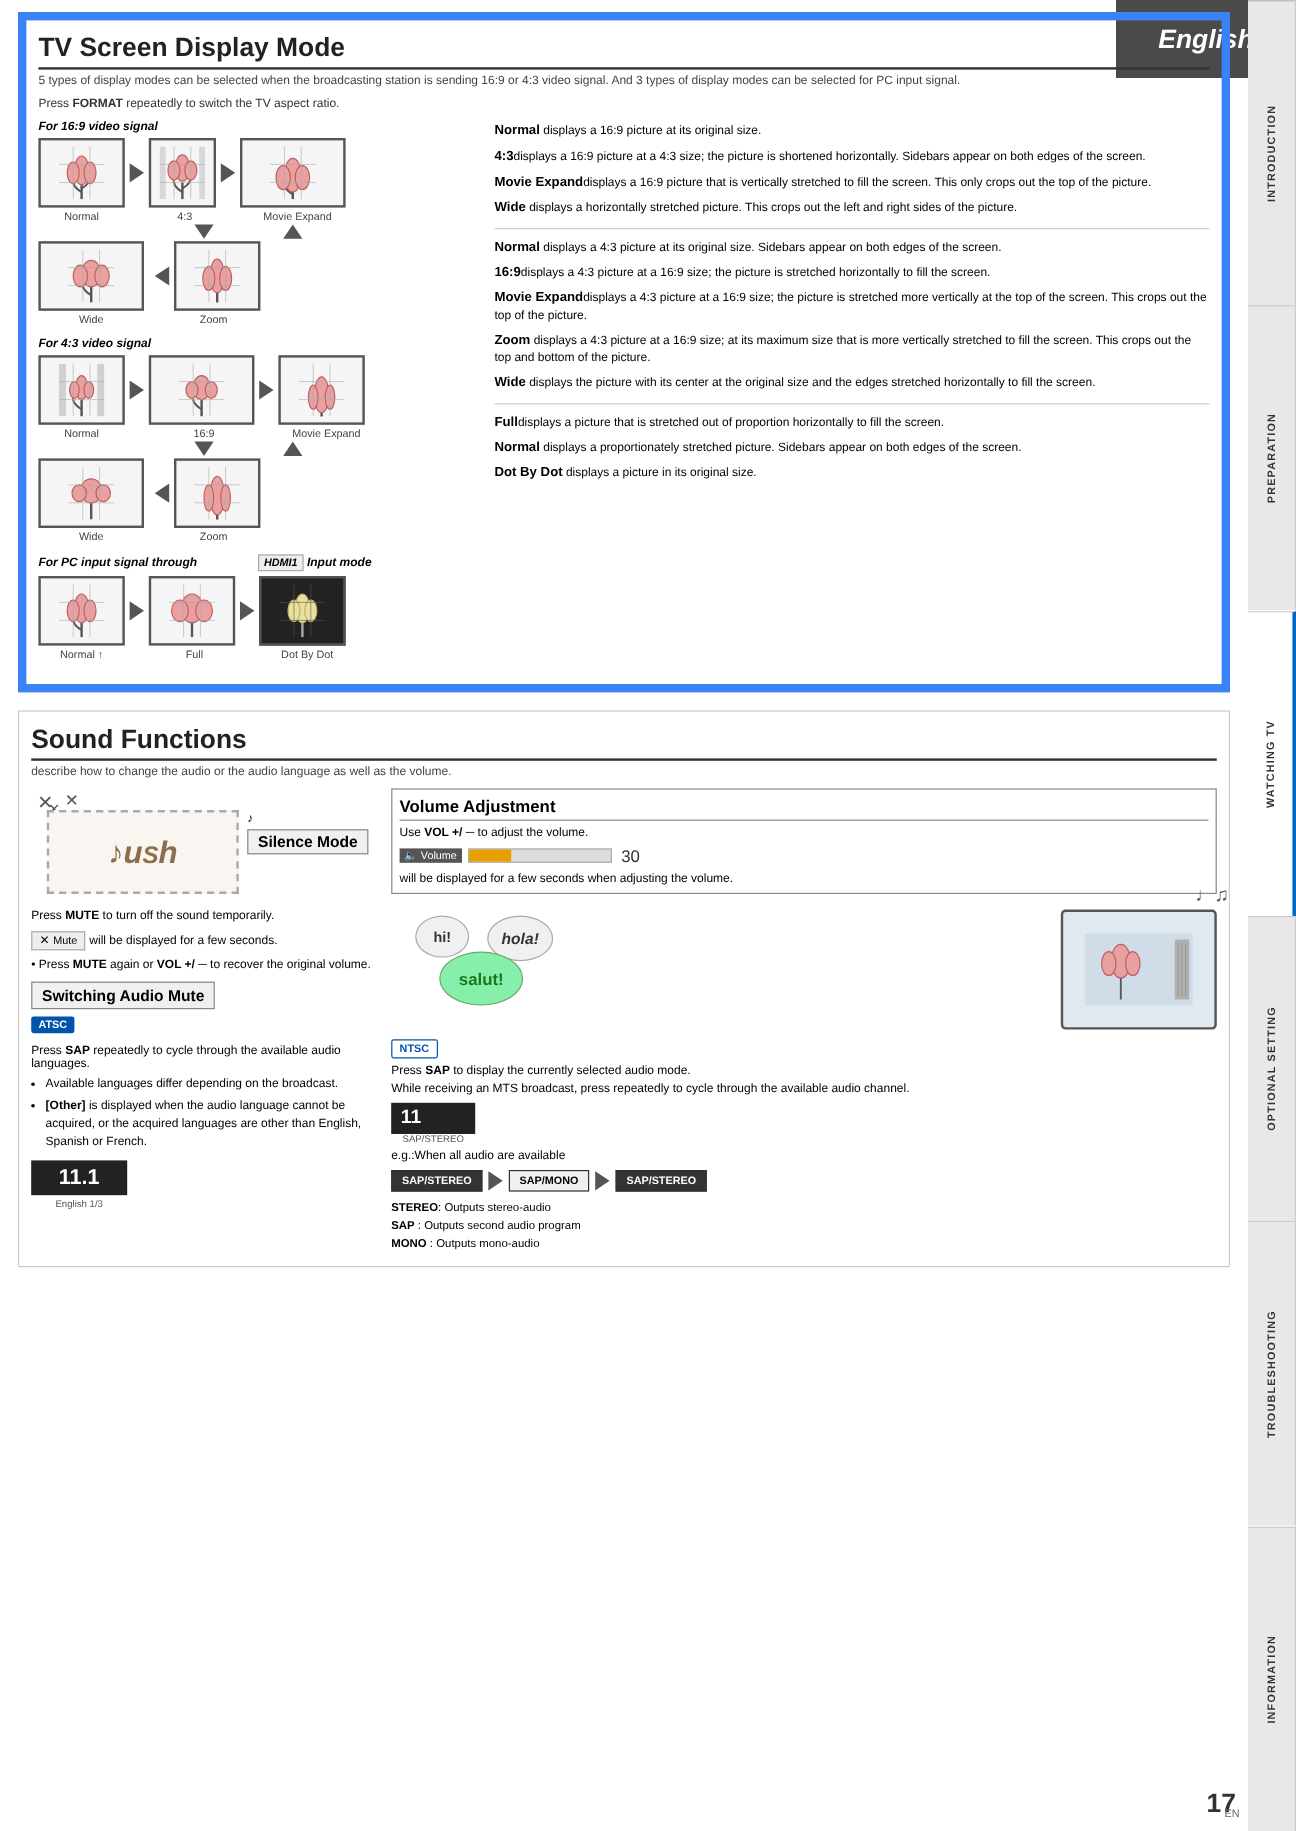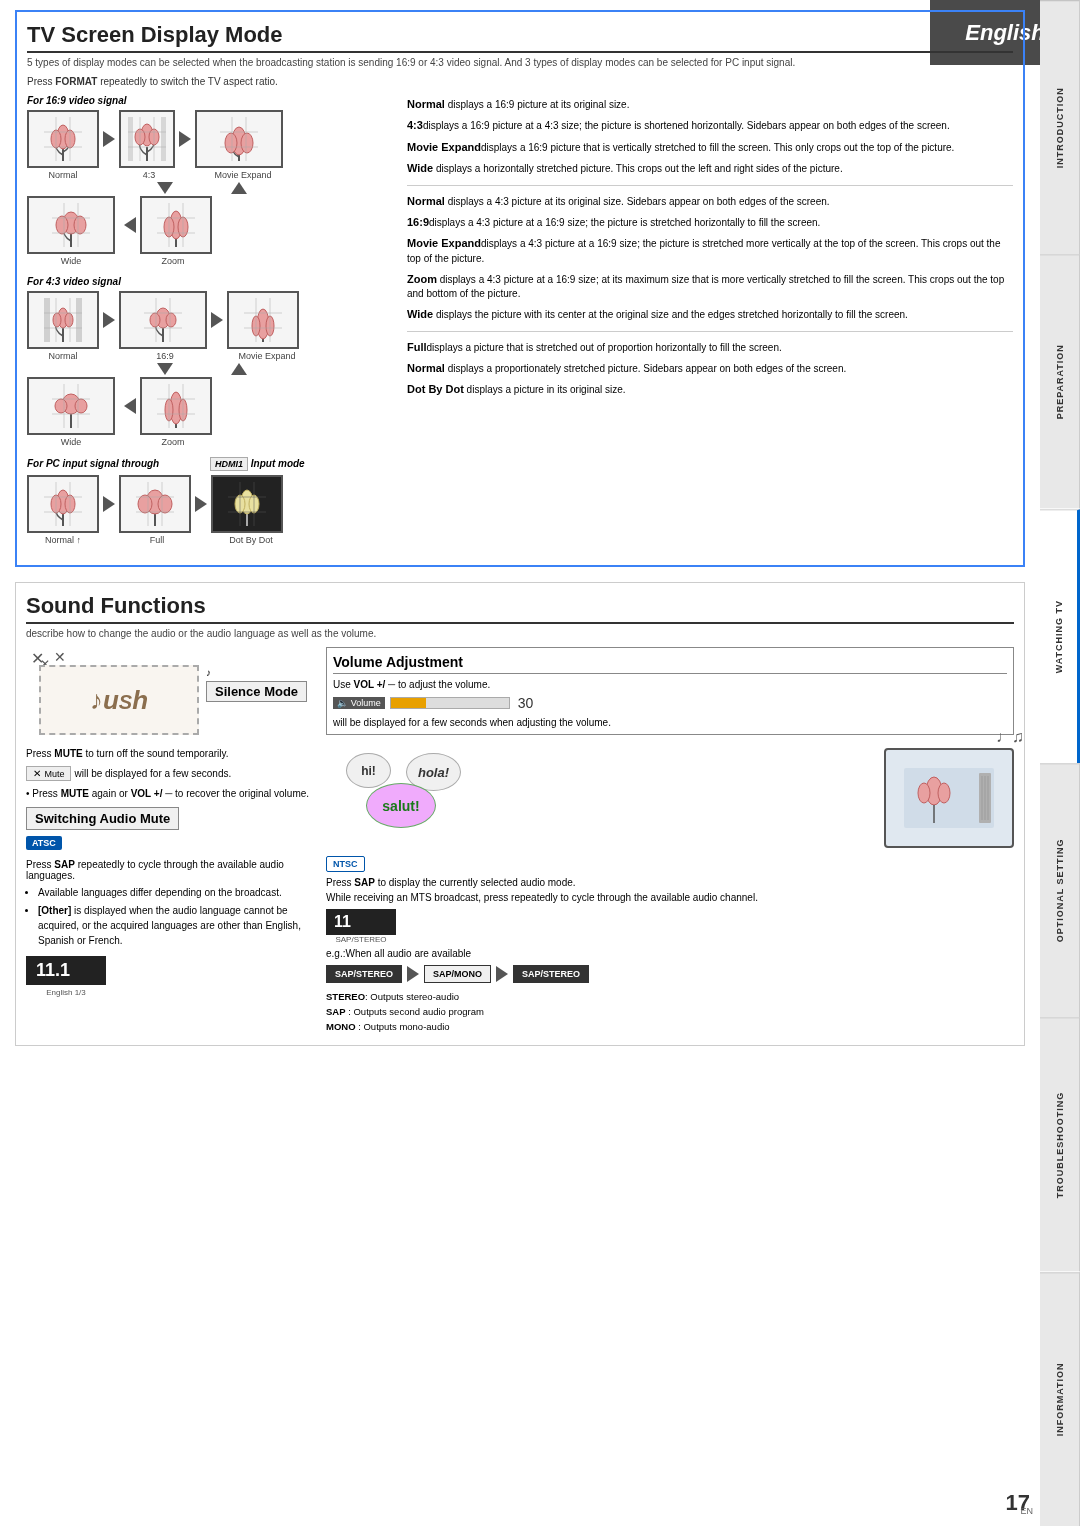--- a/index.html
+++ b/index.html
@@ -102,21 +102,21 @@
       padding-bottom: 3px;
     }
     .section-subtitle {
       font-size: 10px;
       color: #444;
       margin-bottom: 8px;
     }
 
     
     .tv-section {
-      border: 2px solid #3b82f6;
+      border: 7px solid #3b82f6;
       padding: 10px;
       margin-bottom: 15px;
     }
 
     .press-format {
       font-size: 10px;
       margin-bottom: 8px;
       color: #333;
     }
     .press-format strong {
@@ -263,21 +263,21 @@
       margin-bottom: 5px;
       border-radius: 2px;
     }
 
     
     .channel-display {
       background: #222;
       color: #fff;
       font-size: 18px;
       font-weight: bold;
-      text-align: left;
+      text-align: center;
       padding: 4px 10px;
       display: inline-block;
       width: 80px;
       margin-bottom: 3px;
     }
     .sap-label {
       font-size: 8px;
       color: #555;
       text-align: center;
       width: 80px;
@@ -354,21 +354,21 @@
       width: 55px; height: 38px;
       background: #f0f0f0;
       border: 1px solid #aaa;
       top: 0; left: 80px;
       border-radius: 50%;
       font-style: italic;
       font-size: 13px;
     }
     .bubble-salut {
       width: 70px; height: 45px;
-      background: #f0abfc;
+      background: #86efac;
       border: 1px solid #66aa66;
       top: 30px; left: 40px;
       border-radius: 50%;
       font-size: 14px;
       color: #1a7a1a;
     }
 
     
     .pc-section {
       margin-top: 8px;

